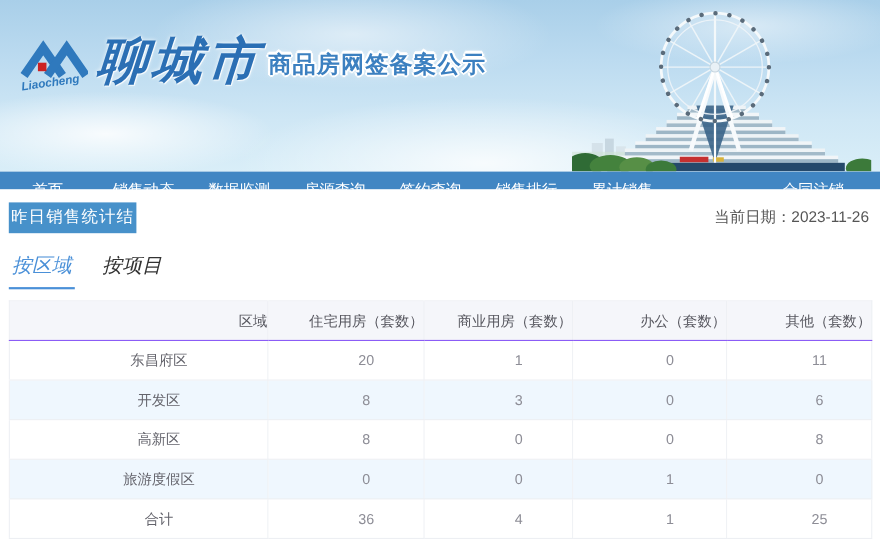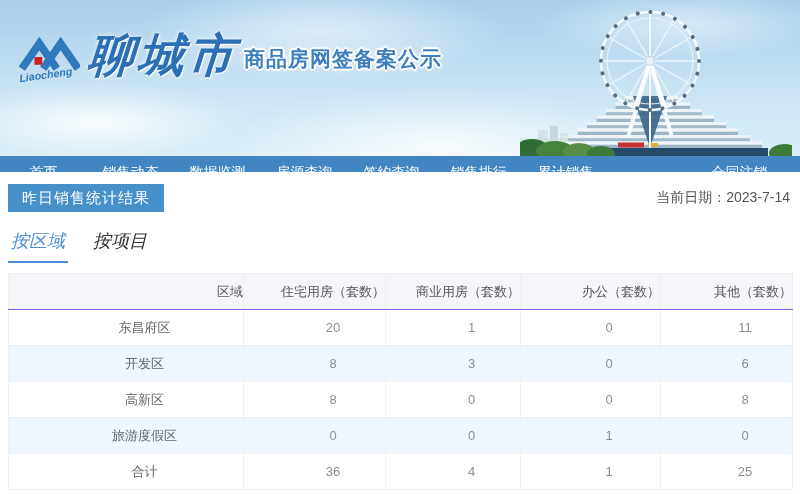--- a/index.html
+++ b/index.html
@@ -47,21 +47,21 @@
   .nav-item {
     flex: 0 0 87px; text-align: center; line-height: 32px;
     color: #ffffff; font-size: 14px; cursor: pointer; white-space: nowrap;
   }
   .nav-item.active { background: #ffffff; color: #c2410c; margin-top: 38px; }
 
   
   .content { position: relative; width: 800px; padding: 0 8px; background: #fff; }
   .title-row { display: flex; justify-content: space-between; align-items: center; margin-top: 12px; }
   .section-badge {
-    width: 156px; height: 28px; background: #4791ca; color: #fff;
+    width: 116px; height: 28px; background: #4791ca; color: #fff;
     font-size: 15px; text-align: center; line-height: 28px; letter-spacing: 1px;
   }
   .date-line { font-size: 14px; color: #555; padding-right: 2px; }
 
   .view-tabs { display: flex; margin-top: 17px; }
   .tab {
     font-size: 18px; color: #333; margin-right: 22px; padding: 0 3px 8px 3px;
     cursor: pointer; border-bottom: 2px solid transparent; font-style: italic;
   }
   .tab.active { color: #4a90d8; border-bottom-color: #4a90d8; }
@@ -189,21 +189,21 @@
       <div class="nav-item">累计销售</div>
       <div class="nav-item active">昨日销售</div>
       <div class="nav-item">合同注销</div>
     </nav>
 
   <main class="content">
 
     <div class="title-row">
       <div class="section-badge">昨日销售统计结果</div>
       <div class="date-line">
-        <span>当前日期：</span><span>2023-7-14</span>
+        <span>当前日期：</span><span>2023-11-26</span>
       </div>
     </div>
 
     <div class="view-tabs">
         <div class="tab active">按区域</div>
         <div class="tab">按项目</div>
       </div>
 
     <table class="stats">
       <colgroup>

